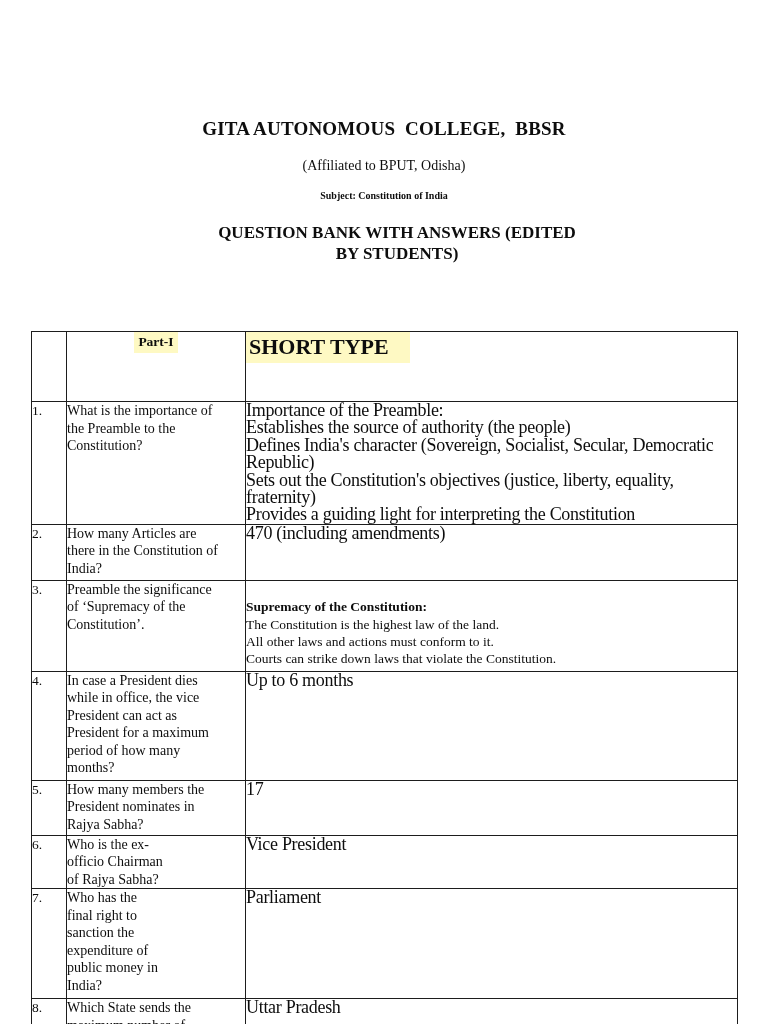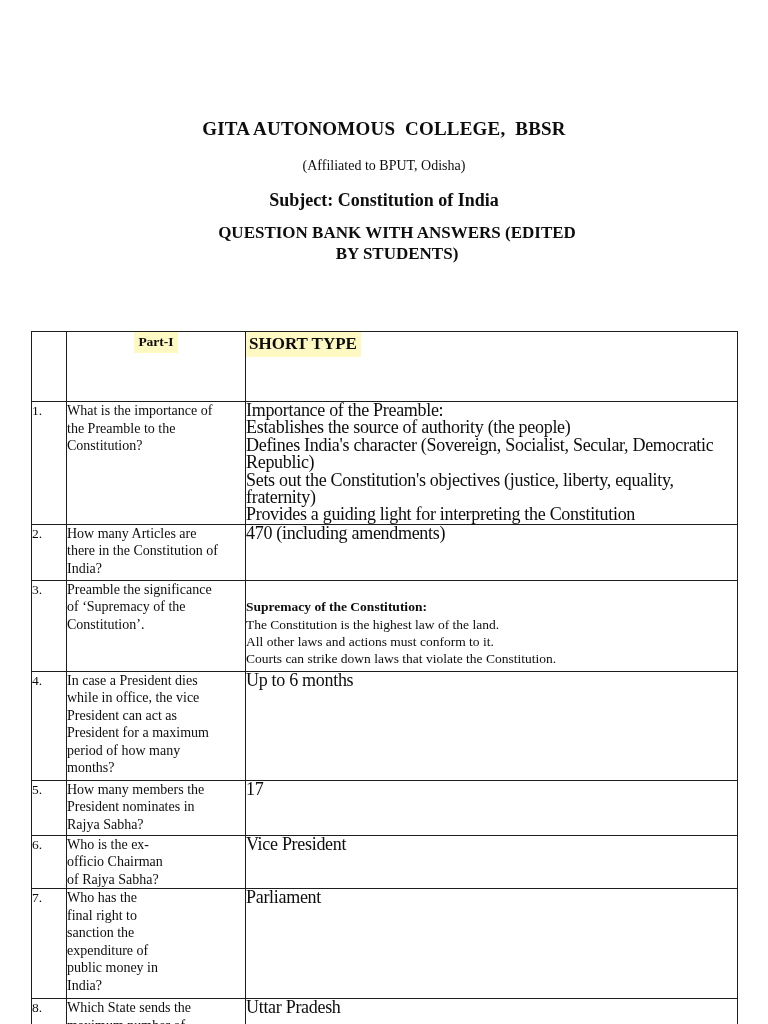--- a/index.html
+++ b/index.html
@@ -19,21 +19,21 @@
     position: absolute; top: 90px; left: 0; width: 768px;
     font-size: 19px; font-weight: bold; letter-spacing: 0.2px;
     white-space: pre-wrap;
   }
   .doc-affiliation {
     position: absolute; top: 130px; left: 0; width: 768px;
     font-size: 14px; font-weight: normal; text-align: center;
   }
   .doc-subject {
     position: absolute; top: 162px; left: 0; width: 768px;
-    font-size: 18px; font-weight: bold;
+    font-size: 10px; font-weight: bold;
   }
   .doc-qbank {
     position: absolute; top: 194px; left: 0; width: 768px;
     font-size: 17px; font-weight: bold; line-height: 21px;
     white-space: pre-line;
     padding-left: 13px;
   }
 
   
   table.qa {
@@ -73,22 +73,22 @@
   td.th-type { padding: 1px 0 0 1px; }
   .hl {
     background: #fef9c3;
     display: inline-block;
   }
   .part-label {
     font-size: 13.5px; font-weight: bold;
     padding: 2px 4px 3px 4px;
   }
   .type-label {
-    font-size: 17px; font-weight: bold;
-    padding: 2px 4px 3px 3px;
+    font-size: 22px; font-weight: bold;
+    padding: 2px 21px 3px 3px;
   }
 </style>
 </head>
 <body>
 
 <div class="page">
 
   <div class="doc-header">
     <div class="doc-title">GITA AUTONOMOUS  COLLEGE,  BBSR</div>
     <div class="doc-affiliation">(Affiliated to BPUT, Odisha)</div>

